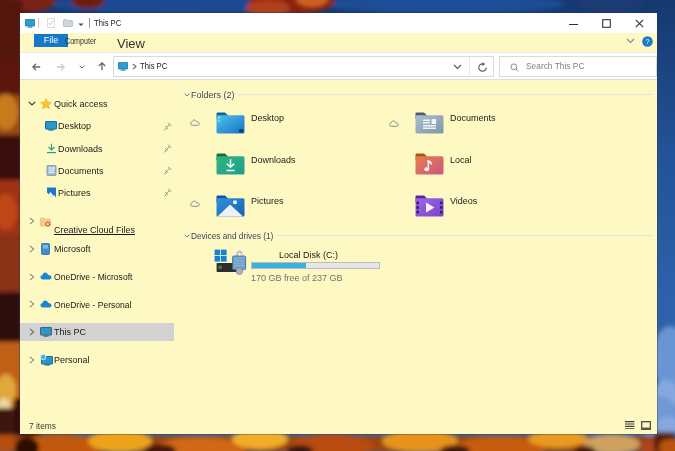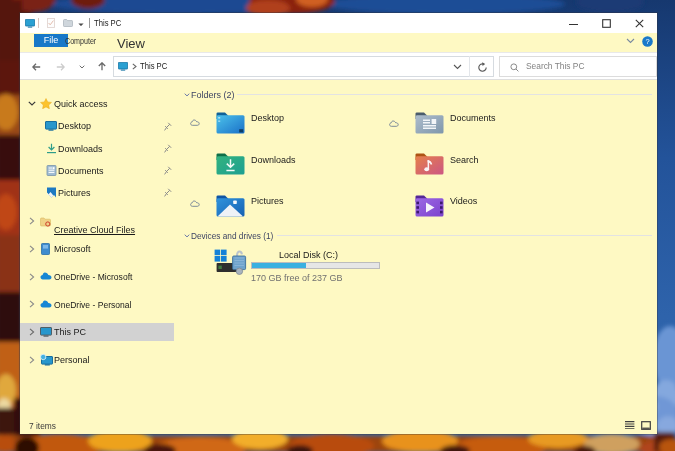--- a/index.html
+++ b/index.html
@@ -323,21 +323,21 @@
       <stop offset="0" stop-color="#e5804a"></stop>
           <stop offset="1" stop-color="#cc5684"></stop>
         </linearGradient>
       </defs>
     <path d="M0.5 8 L0.5 2.8 Q0.5 1.4 1.9 1.4 L9 1.4 L12.3 4.7 L12.3 8 Z" fill="#ad5313"></path>
     <rect x="0.5" y="4.3" width="28" height="18.2" rx="1.5" fill="url(#gmu)"></rect>
     <ellipse cx="11.7" cy="17.3" rx="2.4" ry="2" fill="#faf2f4"></ellipse>
     <rect x="12.6" y="8.2" width="1.5" height="9.1" fill="#faf2f4"></rect>
     <path d="M12.6 8 Q16.4 8.6 17.3 12.3 L15.8 12.7 Q15.2 10.4 12.6 10.2 Z" fill="#faf2f4"></path>
   </svg>
-  <div class="abs t9" style="left:430px;top:141.5px;">Search</div>
+  <div class="abs t9" style="left:430px;top:141.5px;">Local</div>
 
   <svg class="abs" style="left:170px;top:187px;" width="10" height="7" viewBox="0 0 10 7">
     <path d="M4 1 C5.3 1 6.2 1.7 6.6 2.7 C8.1 2.7 9.2 3.4 9.2 4.6 C9.2 5.7 8.3 6.3 7.3 6.3 L2.4 6.3 C1.3 6.3 0.6 5.5 0.6 4.6 C0.6 3.7 1.2 3 2.2 2.9 C2.5 1.8 3.1 1 4 1 Z" fill="none" stroke="#6e7f94" stroke-width="0.9"></path>
   </svg>
   <svg class="abs" style="left:195.5px;top:180.5px;" width="29" height="23" viewBox="0 0 29 23">
     <defs>
         <linearGradient id="gpi" x1="0" y1="0" x2="1" y2="1">
       <stop offset="0" stop-color="#3093dc"></stop>
           <stop offset="1" stop-color="#1561b2"></stop>
         </linearGradient>

